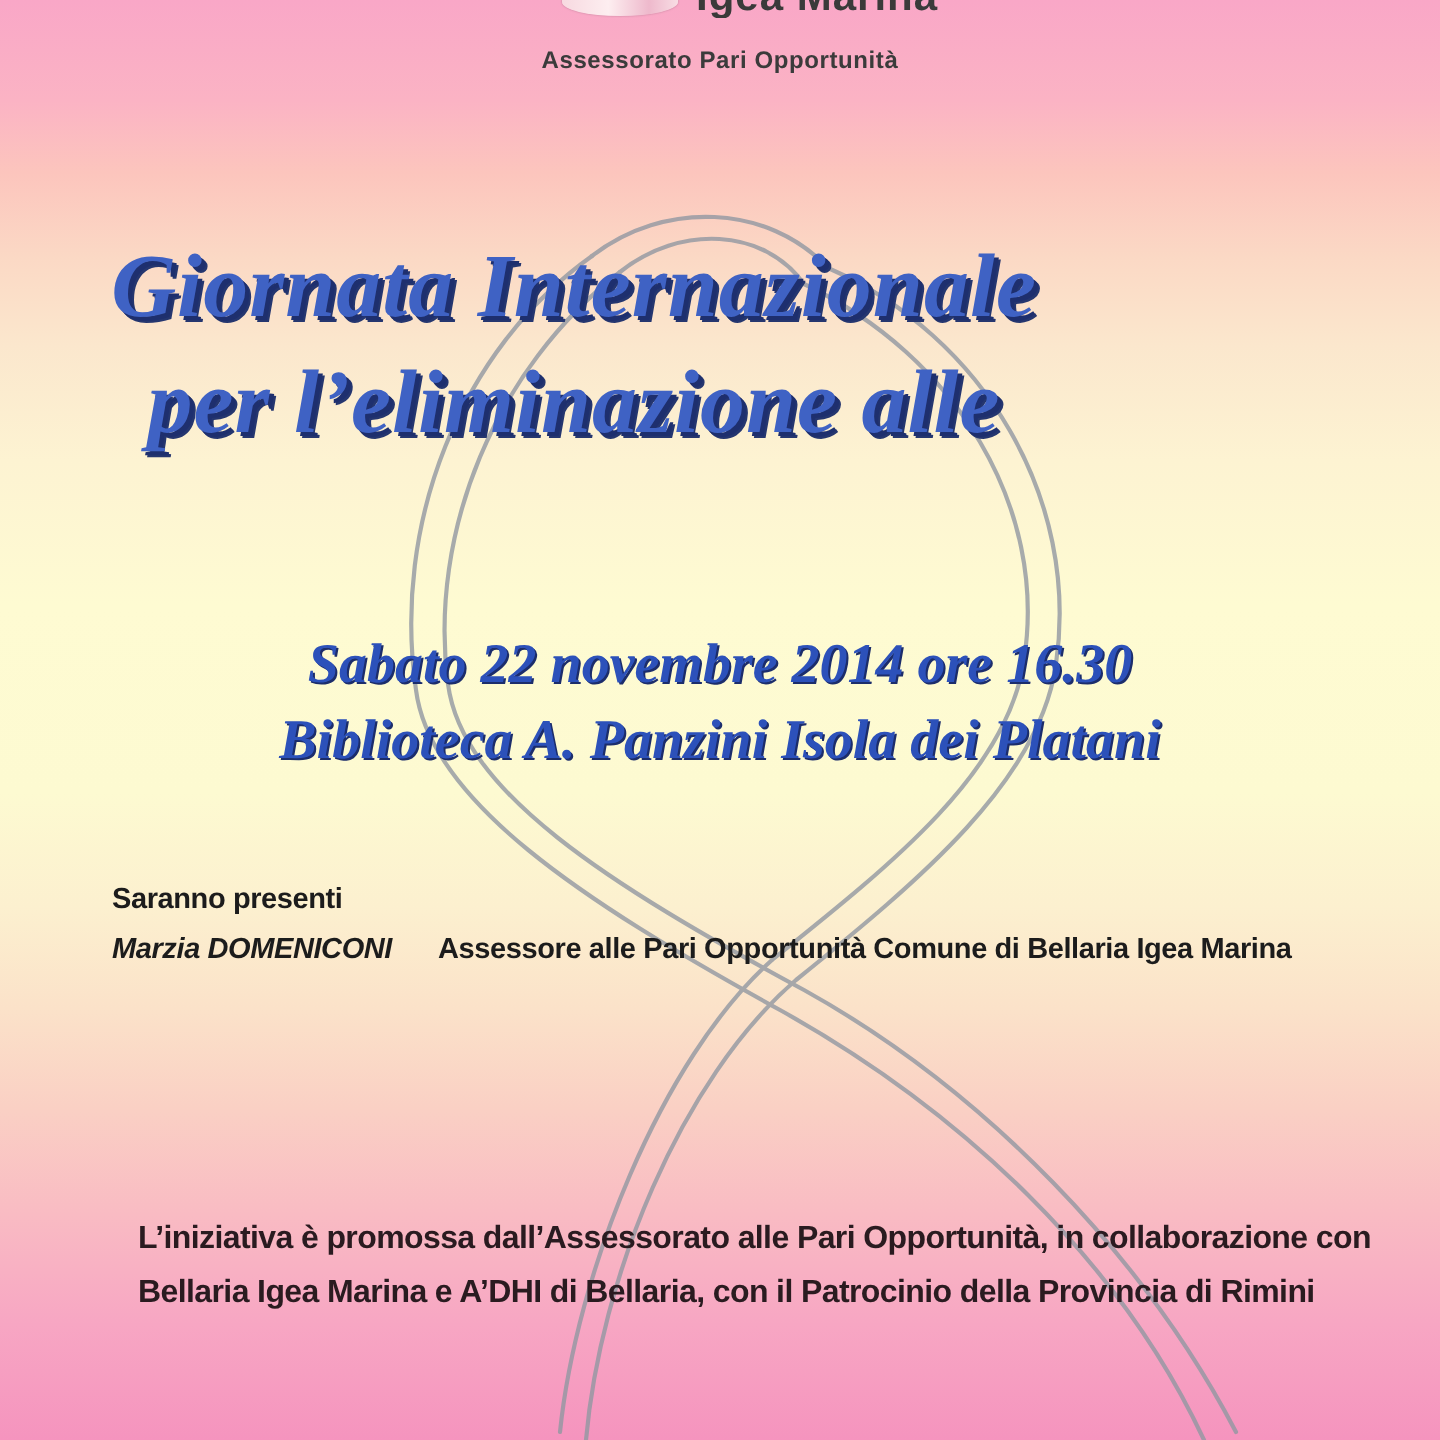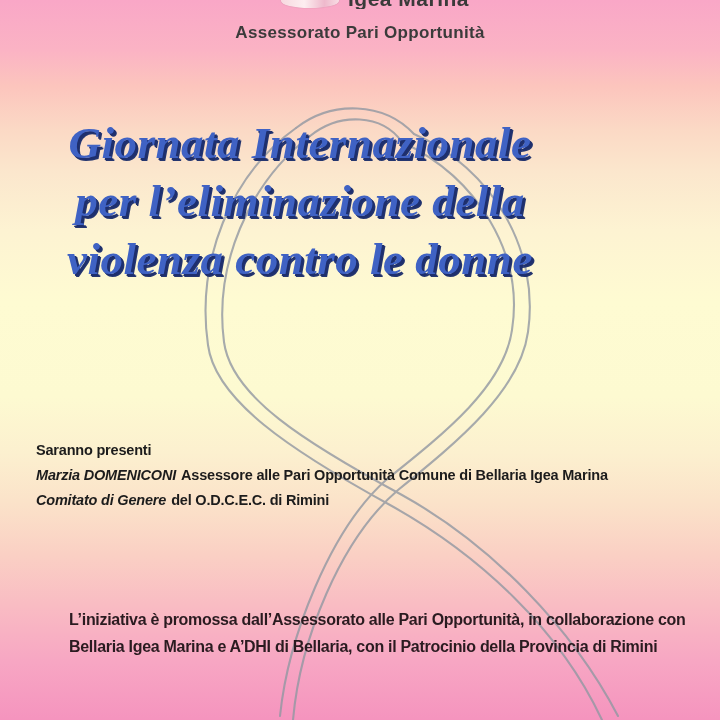--- a/index.html
+++ b/index.html
@@ -66,30 +66,30 @@
     font-weight: bold;
     color: #3a3a3a;
     letter-spacing: .5px;
     white-space: nowrap;
   }
   .subtitle {
     position: absolute;
     top: 23px; left: 0;
     width: 720px;
     text-align: center;
-    font-size: 17px;
+    font-size: 12px;
     font-weight: bold;
     color: #3b3b3b;
     letter-spacing: .3px;
     z-index: 2;
   }
   
   .main-title {
     position: absolute;
-    top: 114px; left: 13px;
+    top: 114px; left: 0;
     width: 574px;
     text-align: center;
     z-index: 3;
     font-family: "Liberation Serif", serif;
     font-style: italic;
     font-weight: bold;
     font-size: 45px;
     line-height: 58px;
     color: #3f62c4;
     text-shadow: 2px 2px 0 #1e2f6e, 3px 3px 0 #25366f;
@@ -106,33 +106,33 @@
     font-style: italic;
     font-weight: bold;
     font-size: 28px;
     line-height: 38px;
     color: #2c51ba;
     text-shadow: 1px 1px 0 #1c2d6b;
   }
   
   .speakers {
     position: absolute;
-    top: 438px; left: 36px;
+    top: 438px; left: 56px;
     width: 660px;
     z-index: 3;
     color: #1c1c1c;
     font-size: 14.5px;
     font-weight: bold;
     letter-spacing: -0.2px;
     line-height: 25px;
     white-space: nowrap;
   }
   .speaker-name {
     font-style: italic;
-    margin-right: 5px;
+    margin-right: 23px;
   }
   
   .promo {
     position: absolute;
     top: 606px; left: 44px;
     width: 670px;
     z-index: 3;
     color: #2a1b20;
     font-size: 16px;
     font-weight: bold;
@@ -165,32 +165,32 @@
     <div class="logo-partial"></div>
     <div class="brand-partial">
       <span>Igea Marina</span>
     </div>
   </div>
 
   <div class="subtitle">Assessorato Pari Opportunità</div>
 
   <div class="main-title">
     <div>Giornata Internazionale</div>
-    <div>per l’eliminazione della</div>
-    <div>violenza contro le donne</div>
+    <div>per l’eliminazione alle</div>
   </div>
 
+  <div class="event-block">
+    <div>Sabato 22 novembre 2014 ore 16.30</div>
+    <div>Biblioteca A. Panzini Isola dei Platani</div>
+  </div>
 
   <div class="speakers">
     <div>Saranno presenti</div>
     <div>
       <span class="speaker-name">Marzia DOMENICONI</span><span>Assessore alle Pari Opportunità Comune di Bellaria Igea Marina</span>
-    </div>
-    <div>
-      <span class="speaker-name">Comitato di Genere</span><span>del O.D.C.E.C. di Rimini</span>
     </div>
   </div>
 
   <div class="promo">
     <div>L’iniziativa è promossa dall’Assessorato alle Pari Opportunità, in collaborazione con</div>
     <div>Bellaria Igea Marina e A’DHI di Bellaria, con il Patrocinio della Provincia di Rimini</div>
   </div>
 
 </div>
 

